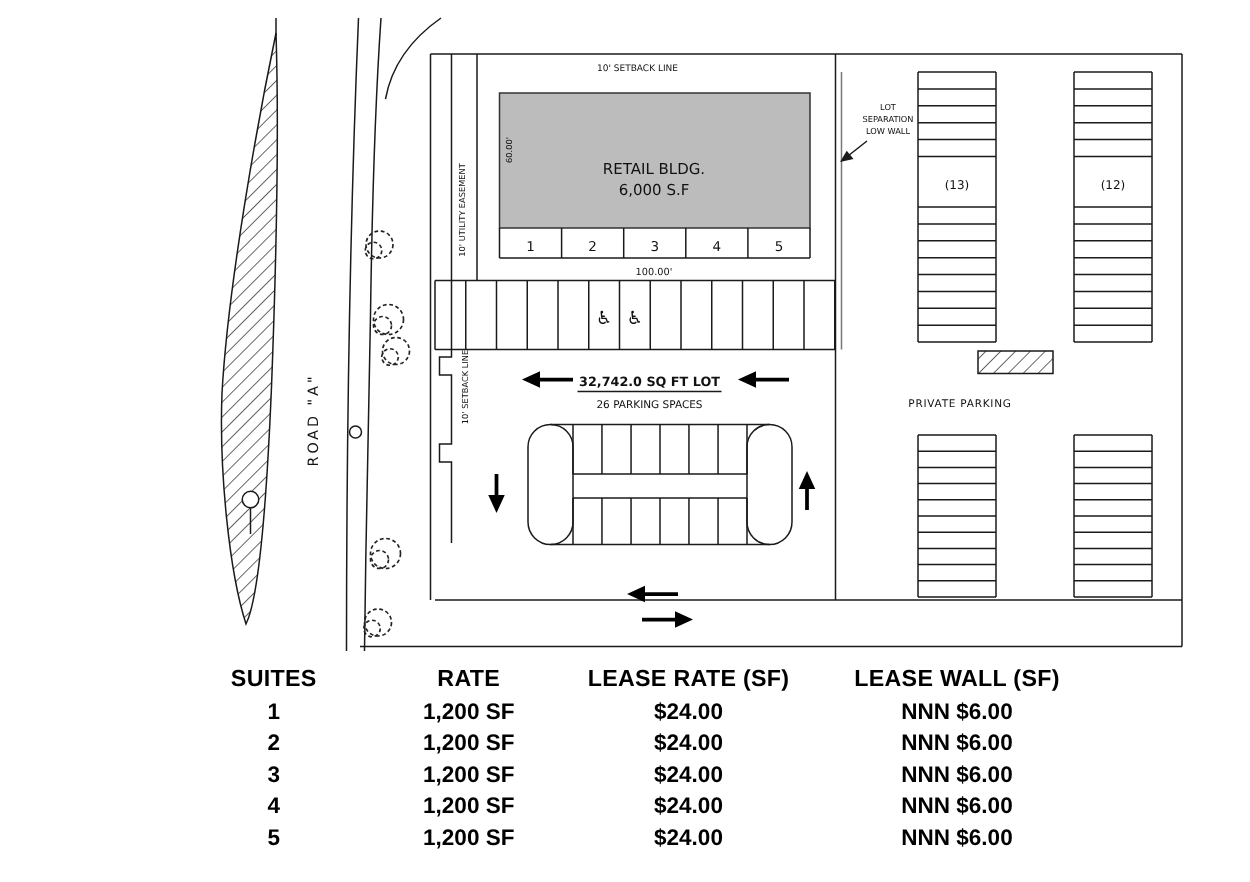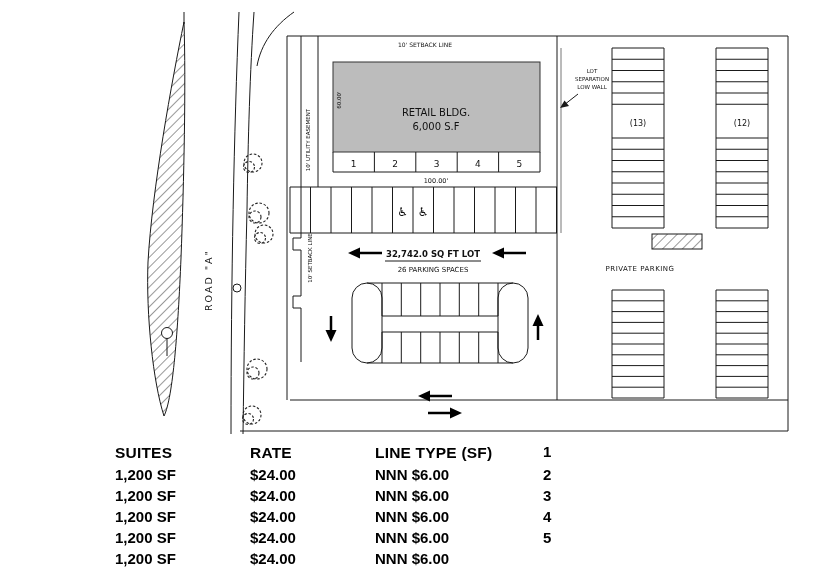--- a/index.html
+++ b/index.html
@@ -5,21 +5,21 @@
   html,body{margin:0;padding:0;}
   body{
     width:833px;height:588px;background:#ffffff;position:relative;overflow:hidden;
     font-family:"Liberation Sans",sans-serif;color:#000;
   }
   .plan{position:absolute;top:0;left:0;}
   .plan text{font-family:"DejaVu Sans",sans-serif;fill:#111;stroke:none;}
   .lease-table{
     position:absolute;top:441px;left:115px;width:618px;
     display:grid;grid-template-columns:135px 125px 168px 190px;
-    text-align:left;font-weight:bold;
+    text-align:center;font-weight:bold;
   }
   .lt-head{font-size:15.5px;line-height:23px;letter-spacing:.2px;}
   .lt-cell{font-size:15px;line-height:21px;}
 </style>
 </head>
 <body>
 
 <svg class="plan" width="833" height="438" viewBox="0 0 833 438">
   <defs>
     <pattern id="hatch" patternUnits="userSpaceOnUse" width="7" height="7" patternTransform="rotate(45)">
@@ -154,21 +154,22 @@
   <text x="592" y="89" font-size="5.5" text-anchor="middle">LOW WALL</text>
   <g stroke="#1a1a1a" fill="#1a1a1a">
     <line x1="578" y1="94" x2="564" y2="105"></line>
     <polygon points="560,108 564.5,100.5 569,106" stroke="none"></polygon>
   </g>
 </svg>
 
 <div class="lease-table">
   <div class="lt-head">SUITES</div>
   <div class="lt-head">RATE</div>
-  <div class="lt-head">LINE TYPE (SF)</div>
+  <div class="lt-head">LEASE RATE (SF)</div>
+  <div class="lt-head">LEASE WALL (SF)</div>
 
   <div class="lt-cell">1</div>
   <div class="lt-cell">1,200 SF</div>
   <div class="lt-cell">$24.00</div>
   <div class="lt-cell">NNN $6.00</div>
 
   <div class="lt-cell">2</div>
   <div class="lt-cell">1,200 SF</div>
   <div class="lt-cell">$24.00</div>
   <div class="lt-cell">NNN $6.00</div>

